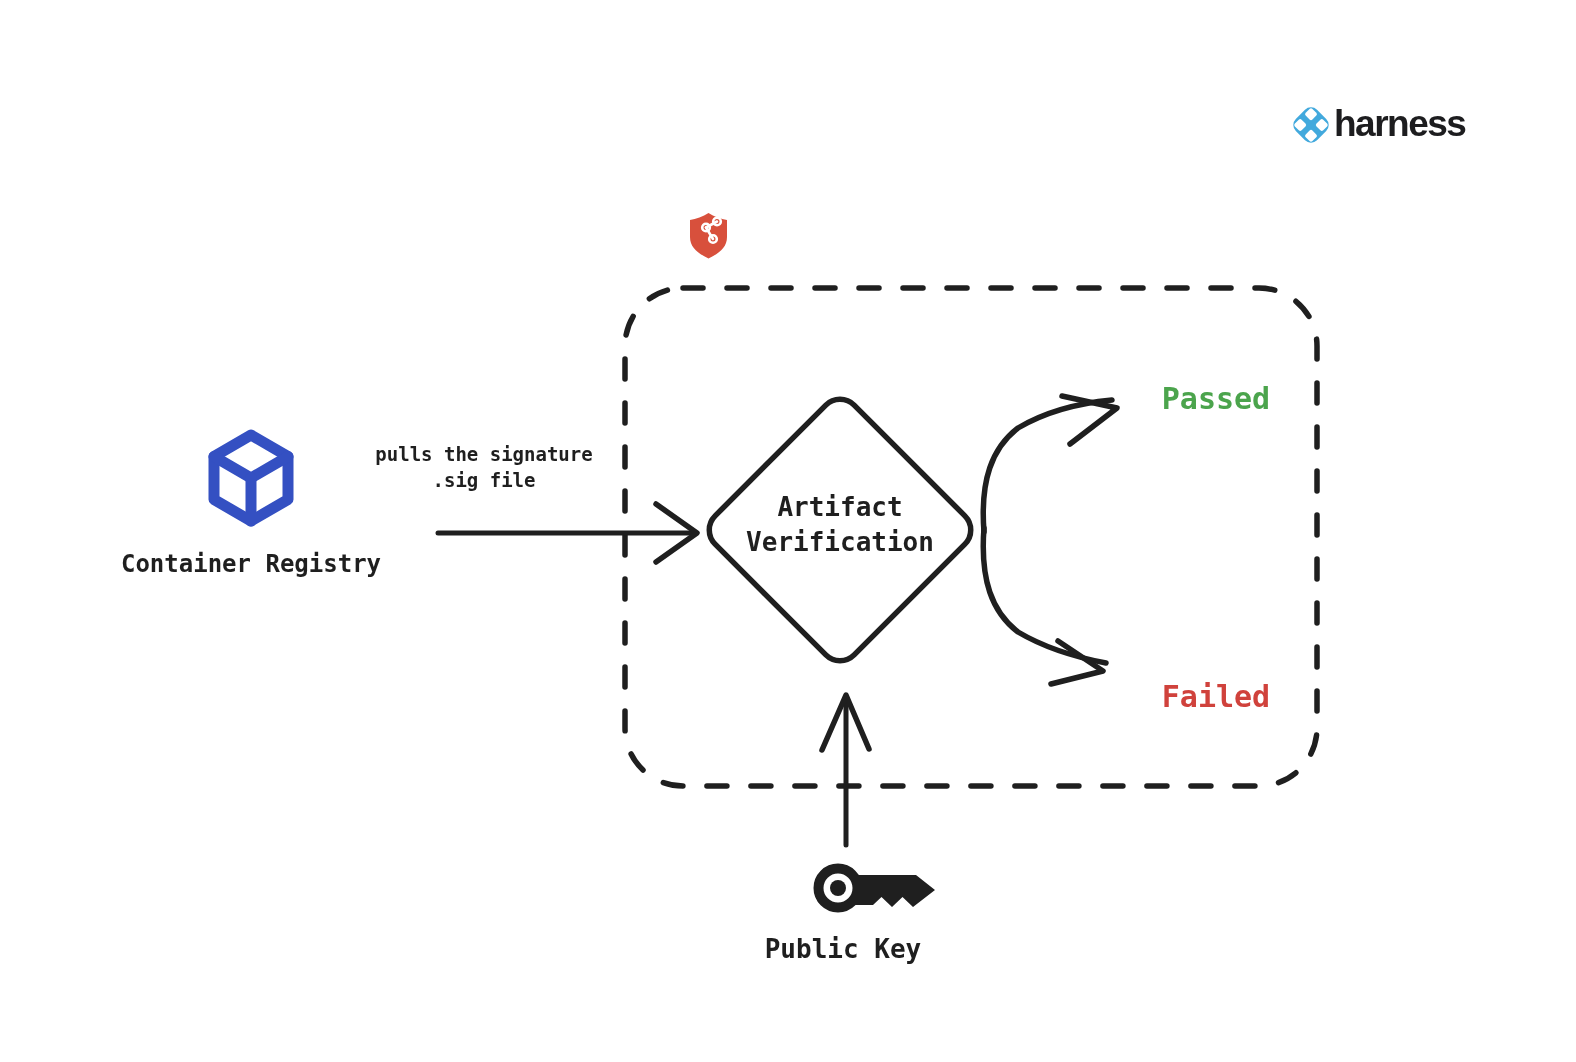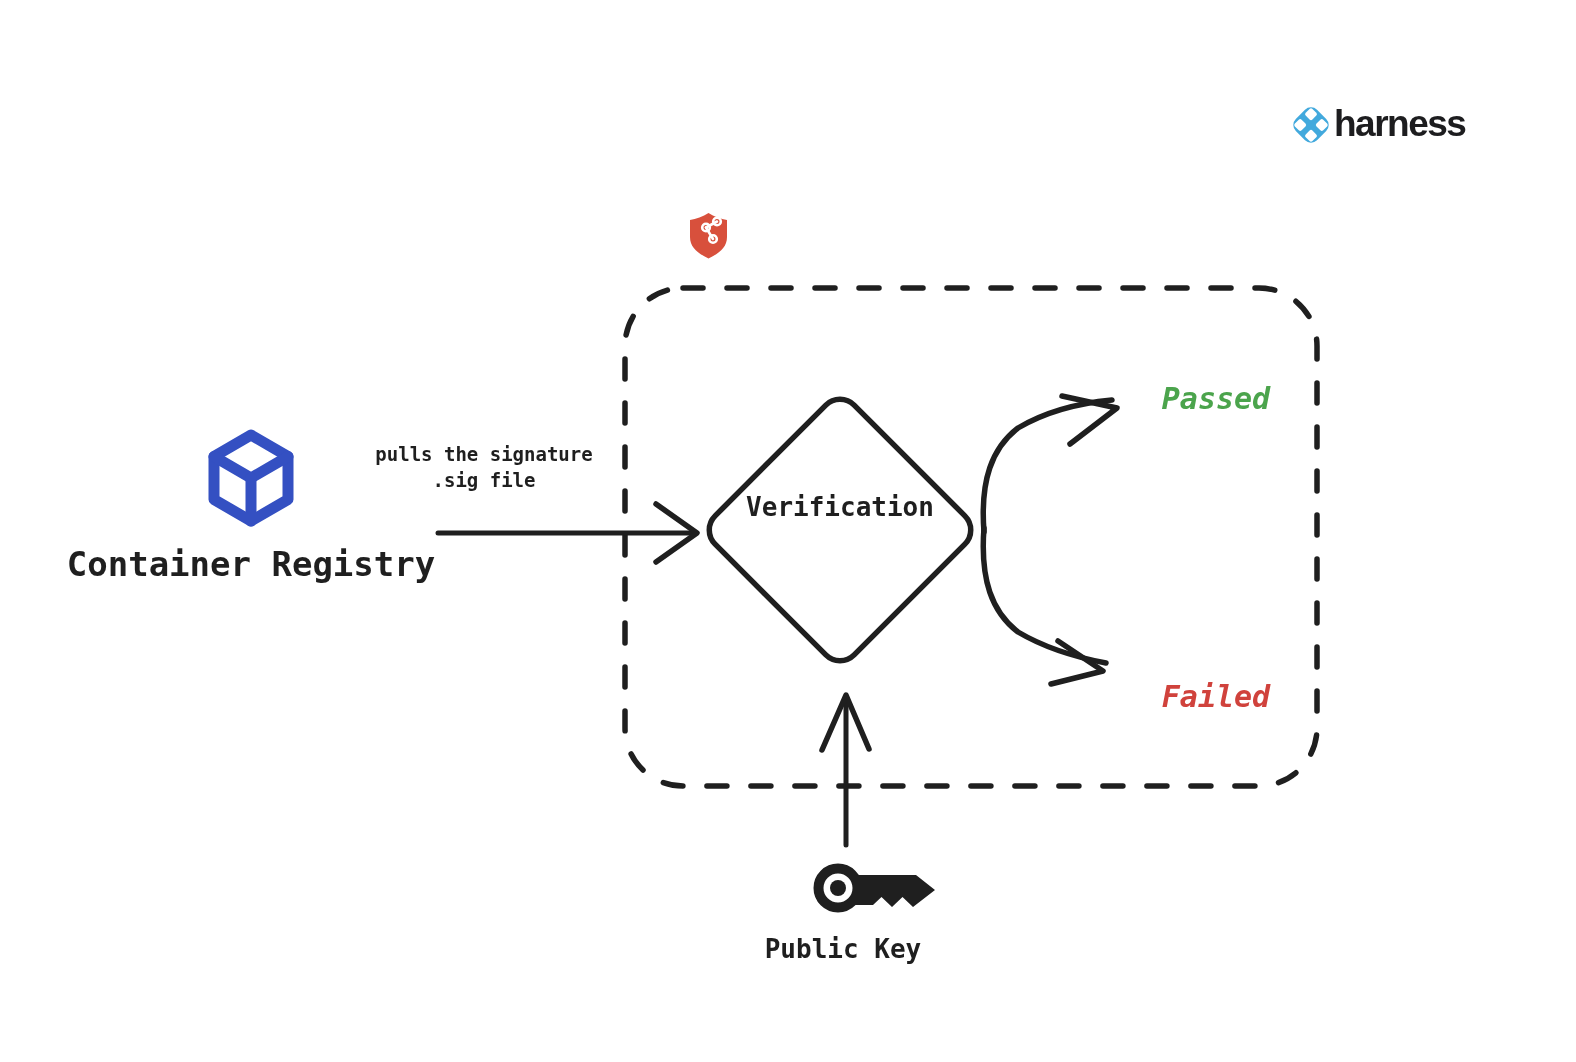--- a/index.html
+++ b/index.html
@@ -10,24 +10,24 @@
     overflow:hidden;
     font-family:"DejaVu Sans Mono",monospace;
   }
   .layer{position:absolute;left:0;top:0;width:1576px;height:1062px;}
   .txt{position:absolute;color:#1e1e1e;white-space:pre;}
   .center{text-align:center;white-space:normal;}
 
   .step-title{left:748px;top:213px;font-size:26px;line-height:40px;font-weight:bold;letter-spacing:0px;}
   .decision-label{left:710px;top:490px;width:260px;font-size:26px;line-height:35px;font-weight:bold;}
   .edge-label{left:370px;top:441px;width:228px;font-size:19px;line-height:26px;font-weight:bold;}
-  .registry-label{left:61px;top:544px;width:380px;font-size:34px;line-height:40px;font-weight:bold;}
+  .registry-label{left:61px;top:544px;width:380px;font-size:24px;line-height:40px;font-weight:bold;}
   .registry-sublabel{left:61px;top:605px;width:380px;font-size:27px;line-height:34px;font-weight:bold;}
   .public-key-label{left:693px;top:928px;width:300px;font-size:26px;line-height:42px;font-weight:bold;}
-  .outcome{font-size:30px;line-height:36px;font-weight:bold;font-style:italic;}
+  .outcome{font-size:30px;line-height:36px;font-weight:bold;}
   .passed{left:1146px;top:381px;width:140px;}
   .failed{left:1146px;top:647px;width:140px;margin-top:32px;}
 
   .wordmark{
     left:1334px;top:101px;
     font-family:"Liberation Sans",sans-serif;
     font-size:37px;line-height:46px;font-weight:bold;letter-spacing:-1.5px;
   }
 </style>
 </head>
@@ -92,20 +92,21 @@
         <rect x="1295.45" y="120.25" width="9.5" height="9.5" rx="2" transform="rotate(45 1300.2 125)"></rect>
         <rect x="1317.05" y="120.25" width="9.5" height="9.5" rx="2" transform="rotate(45 1321.8 125)"></rect>
       </g>
     </g>
   </svg>
 
   <div class="txt wordmark" style="color: rgb(29, 29, 31);">harness</div>
 
 
   <div class="txt decision-label center" style="color: rgb(31, 31, 31);">
+    <div>Artifact</div>
     <div>Verification</div>
   </div>
 
   <div class="txt edge-label center" style="color: rgb(31, 31, 31);">
     <div>pulls the signature</div>
     <div>.sig file</div>
   </div>
 
   <div class="txt registry-label center" style="color: rgb(31, 31, 31);">Container Registry</div>
 

